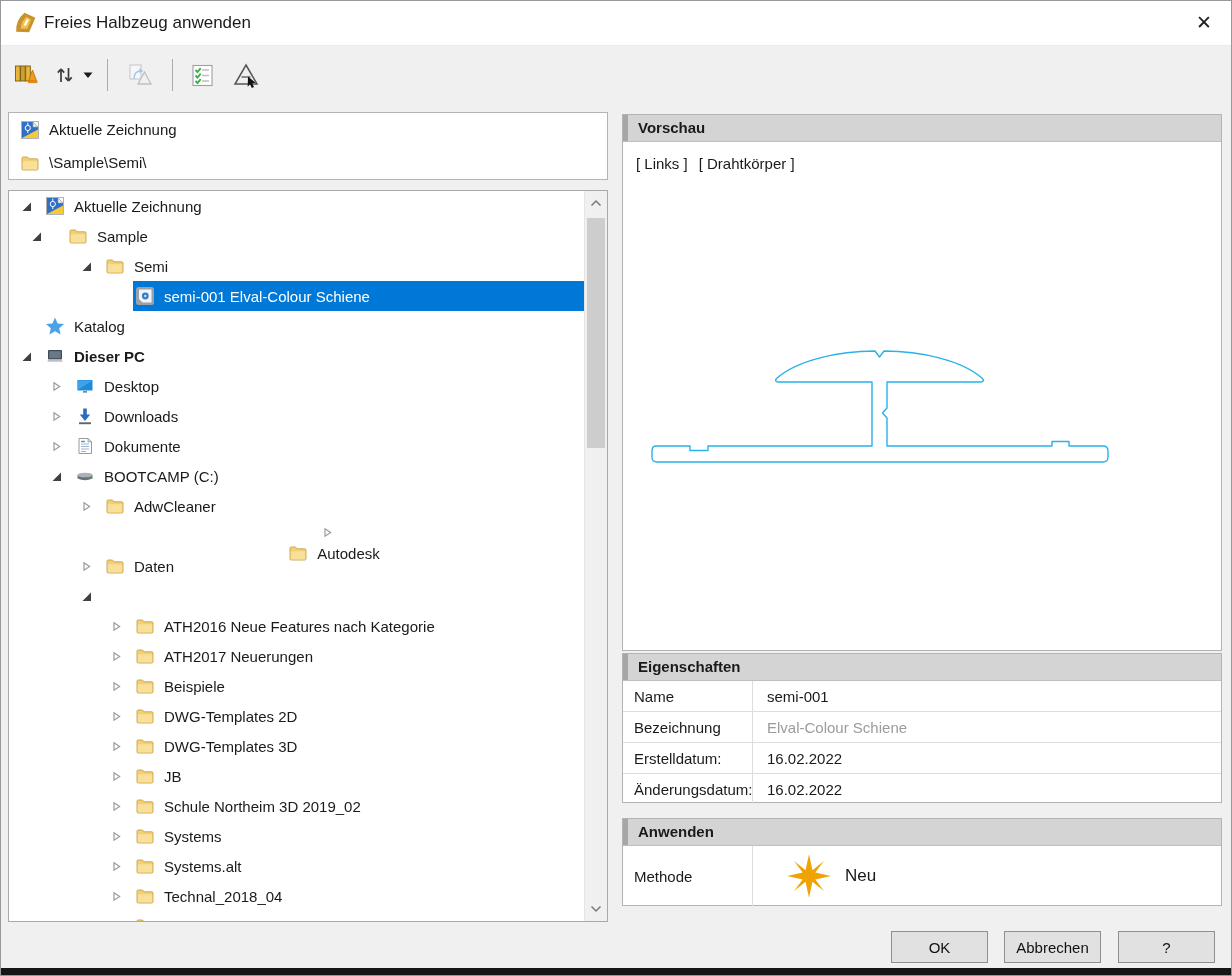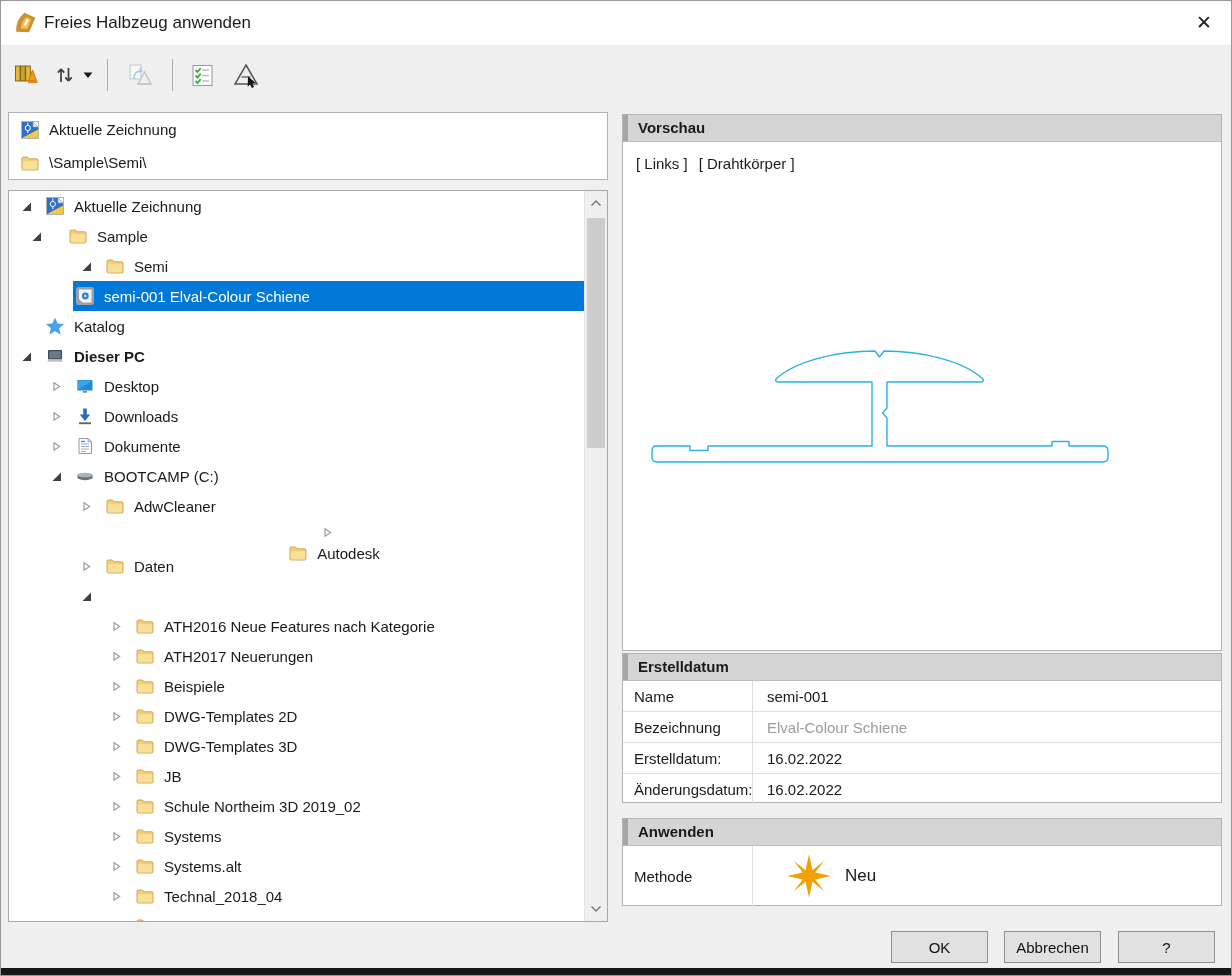--- a/index.html
+++ b/index.html
@@ -204,21 +204,21 @@
           </svg>
         </span>
     <span class="core">
       <span class="ticon"><svg width="20" height="20" viewBox="0 0 20 20">
               <path d="M2 5.2 Q2 4 3.2 4 h4.3 l1.6 1.8 h7.7 Q18 5.8 18 7 v8.8 q0 1.2-1.2 1.2 H3.2 Q2 17 2 15.8 Z" fill="#f3cf72" stroke="#c9a14e" stroke-width="0.9"></path>
               <path d="M2.8 8.2 h14.4 v7.6 q0 .6-.6.6 H3.4 q-.6 0-.6-.6 Z" fill="#f8e09a"></path>
             </svg></span>
       <span class="tlabel">Semi</span>
     </span>
   </div>
-      <div class="trow sel" style="padding-left: 42px;">
+      <div class="trow sel" style="padding-left: 102px;">
     <span class="expander"></span>
     <span class="core">
       <span class="ticon"><svg width="20" height="20" viewBox="0 0 20 20">
               <rect x="1" y="1" width="18" height="18" rx="2.5" fill="#9aa1a8"></rect>
               <path d="M4 3.5 h12.5 v13 h-9 L4 13 Z" fill="#f2f4f6"></path>
               <circle cx="10.3" cy="10" r="3.4" fill="#2f80c8"></circle>
               <circle cx="10.3" cy="10" r="1.2" fill="#cfe3f5"></circle>
             </svg></span>
       <span class="tlabel">semi-001 Elval-Colour Schiene</span>
     </span>
@@ -531,21 +531,21 @@
   <div class="ptags">
     <span>[ Links ]</span>
     <span>[ Drahtkörper ]</span>
   </div>
   <svg class="profile" width="464" height="124" viewBox="0 0 464 124">
     <path d="M 8 103 L 42 103 L 42 107.5 L 60 107.5 L 60 103 L 224 103 L 224 39 L 131 39 Q 126 39 128.5 35.5 C 149 17 191 8 227 8 L 231.5 14 L 236 8 C 272 8 314 17 334.5 35.5 Q 337 39 332 39 L 239 39 L 239 65 L 234.5 70 L 239 75 L 239 103 L 404 103 L 404 98.5 L 421 98.5 L 421 103 L 455 103 Q 460 103 460 108 L 460 114 Q 460 119 455 119 L 9 119 Q 4 119 4 114 L 4 108 Q 4 103 8 103 Z" fill="none" stroke="#29b2e8" stroke-width="1.4" stroke-linejoin="round"></path>
   </svg>
 </div>
 
 <div class="panel props-panel">
-  <div class="phead">Erstelldatum</div>
+  <div class="phead">Eigenschaften</div>
   <div id="prop-rows">
       <div class="prow">
     <div class="plabel">Name</div>
     <div class="pval">semi-001</div>
   </div>
       <div class="prow">
     <div class="plabel">Bezeichnung</div>
     <div class="pval muted">Elval-Colour Schiene</div>
   </div>
       <div class="prow">

